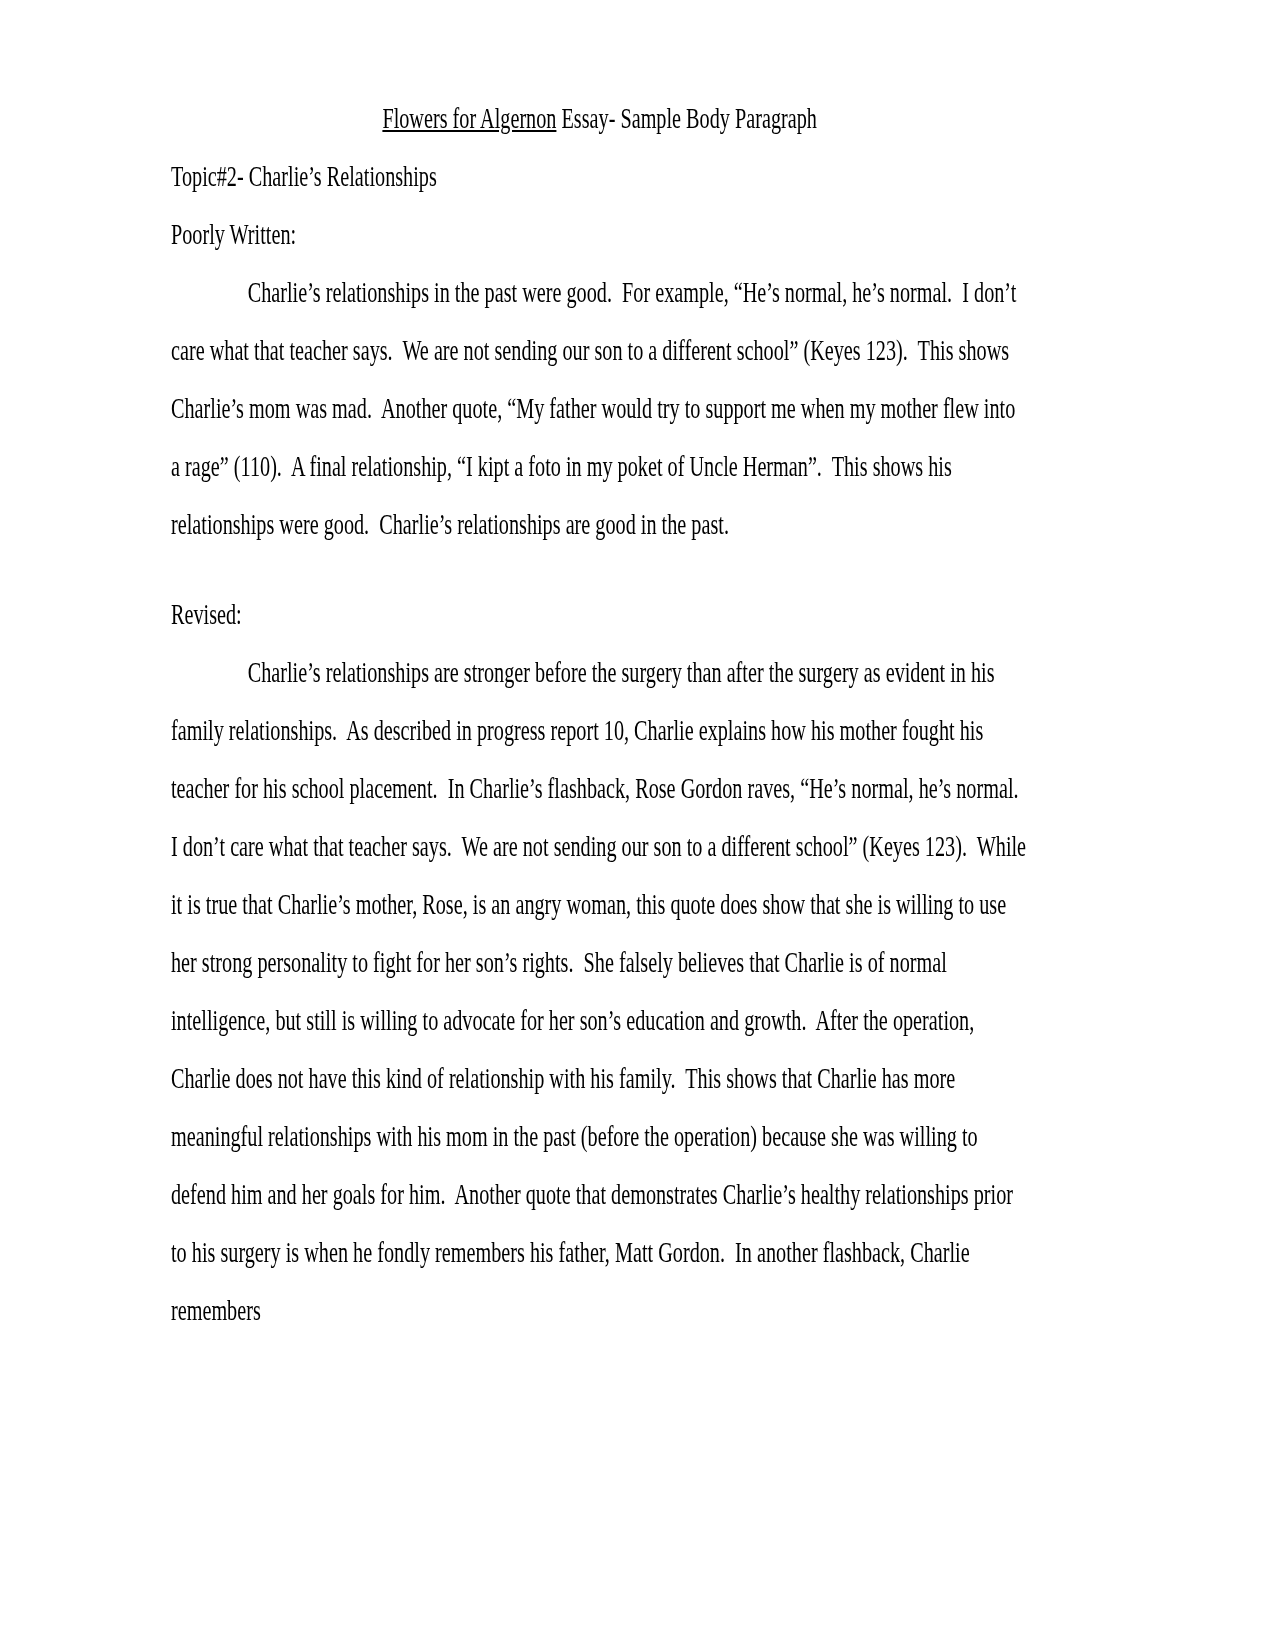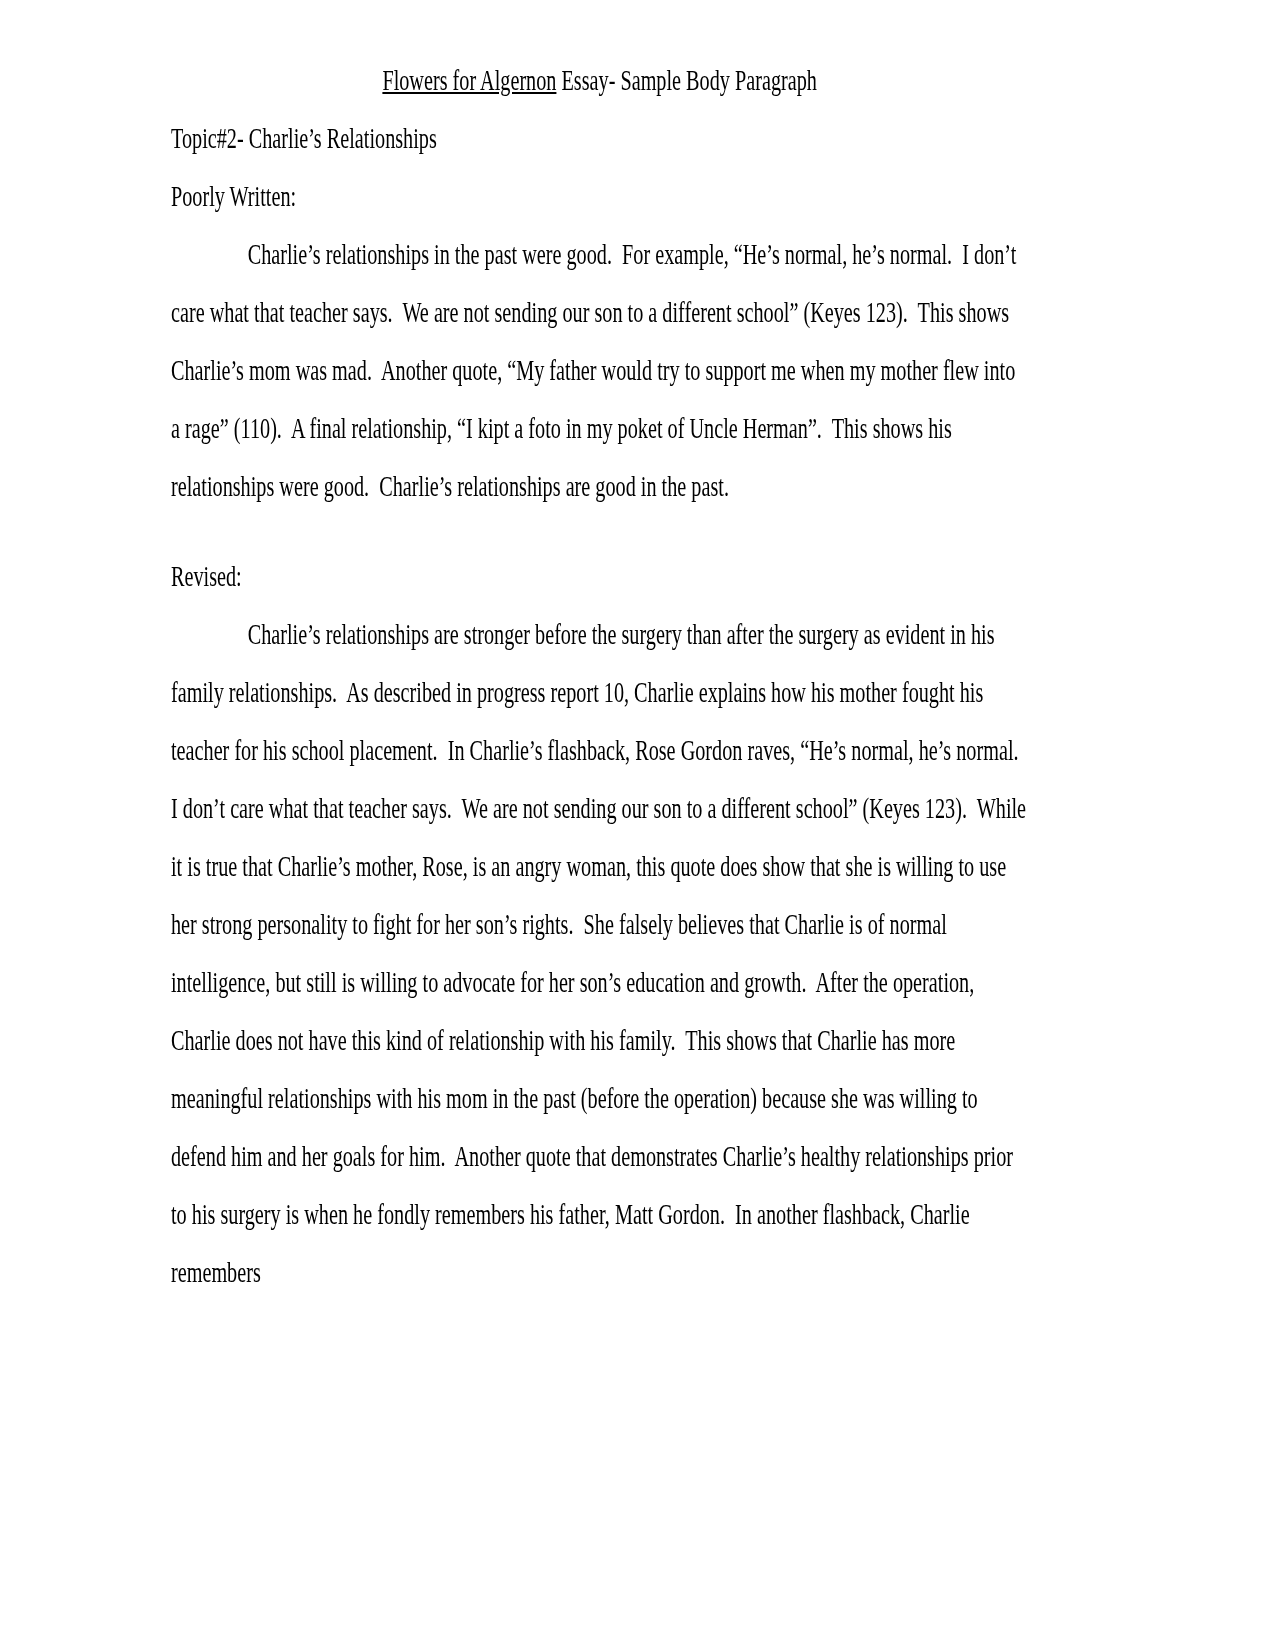--- a/index.html
+++ b/index.html
@@ -6,21 +6,21 @@
     margin: 0;
     padding: 0;
     background: #ffffff;
   }
   .page {
     position: relative;
     width: 1275px;
     height: 1650px;
     background: #ffffff;
     box-sizing: border-box;
-    padding: 51px 0 0 171px;
+    padding: 89px 0 0 171px;
     color: #000000;
     font-family: "Liberation Serif", "DejaVu Serif", serif;
     overflow: hidden;
   }
   
   .content {
     width: 1230px;               
     transform: scaleX(0.697);
     transform-origin: 0 0;
     font-size: 29px;

